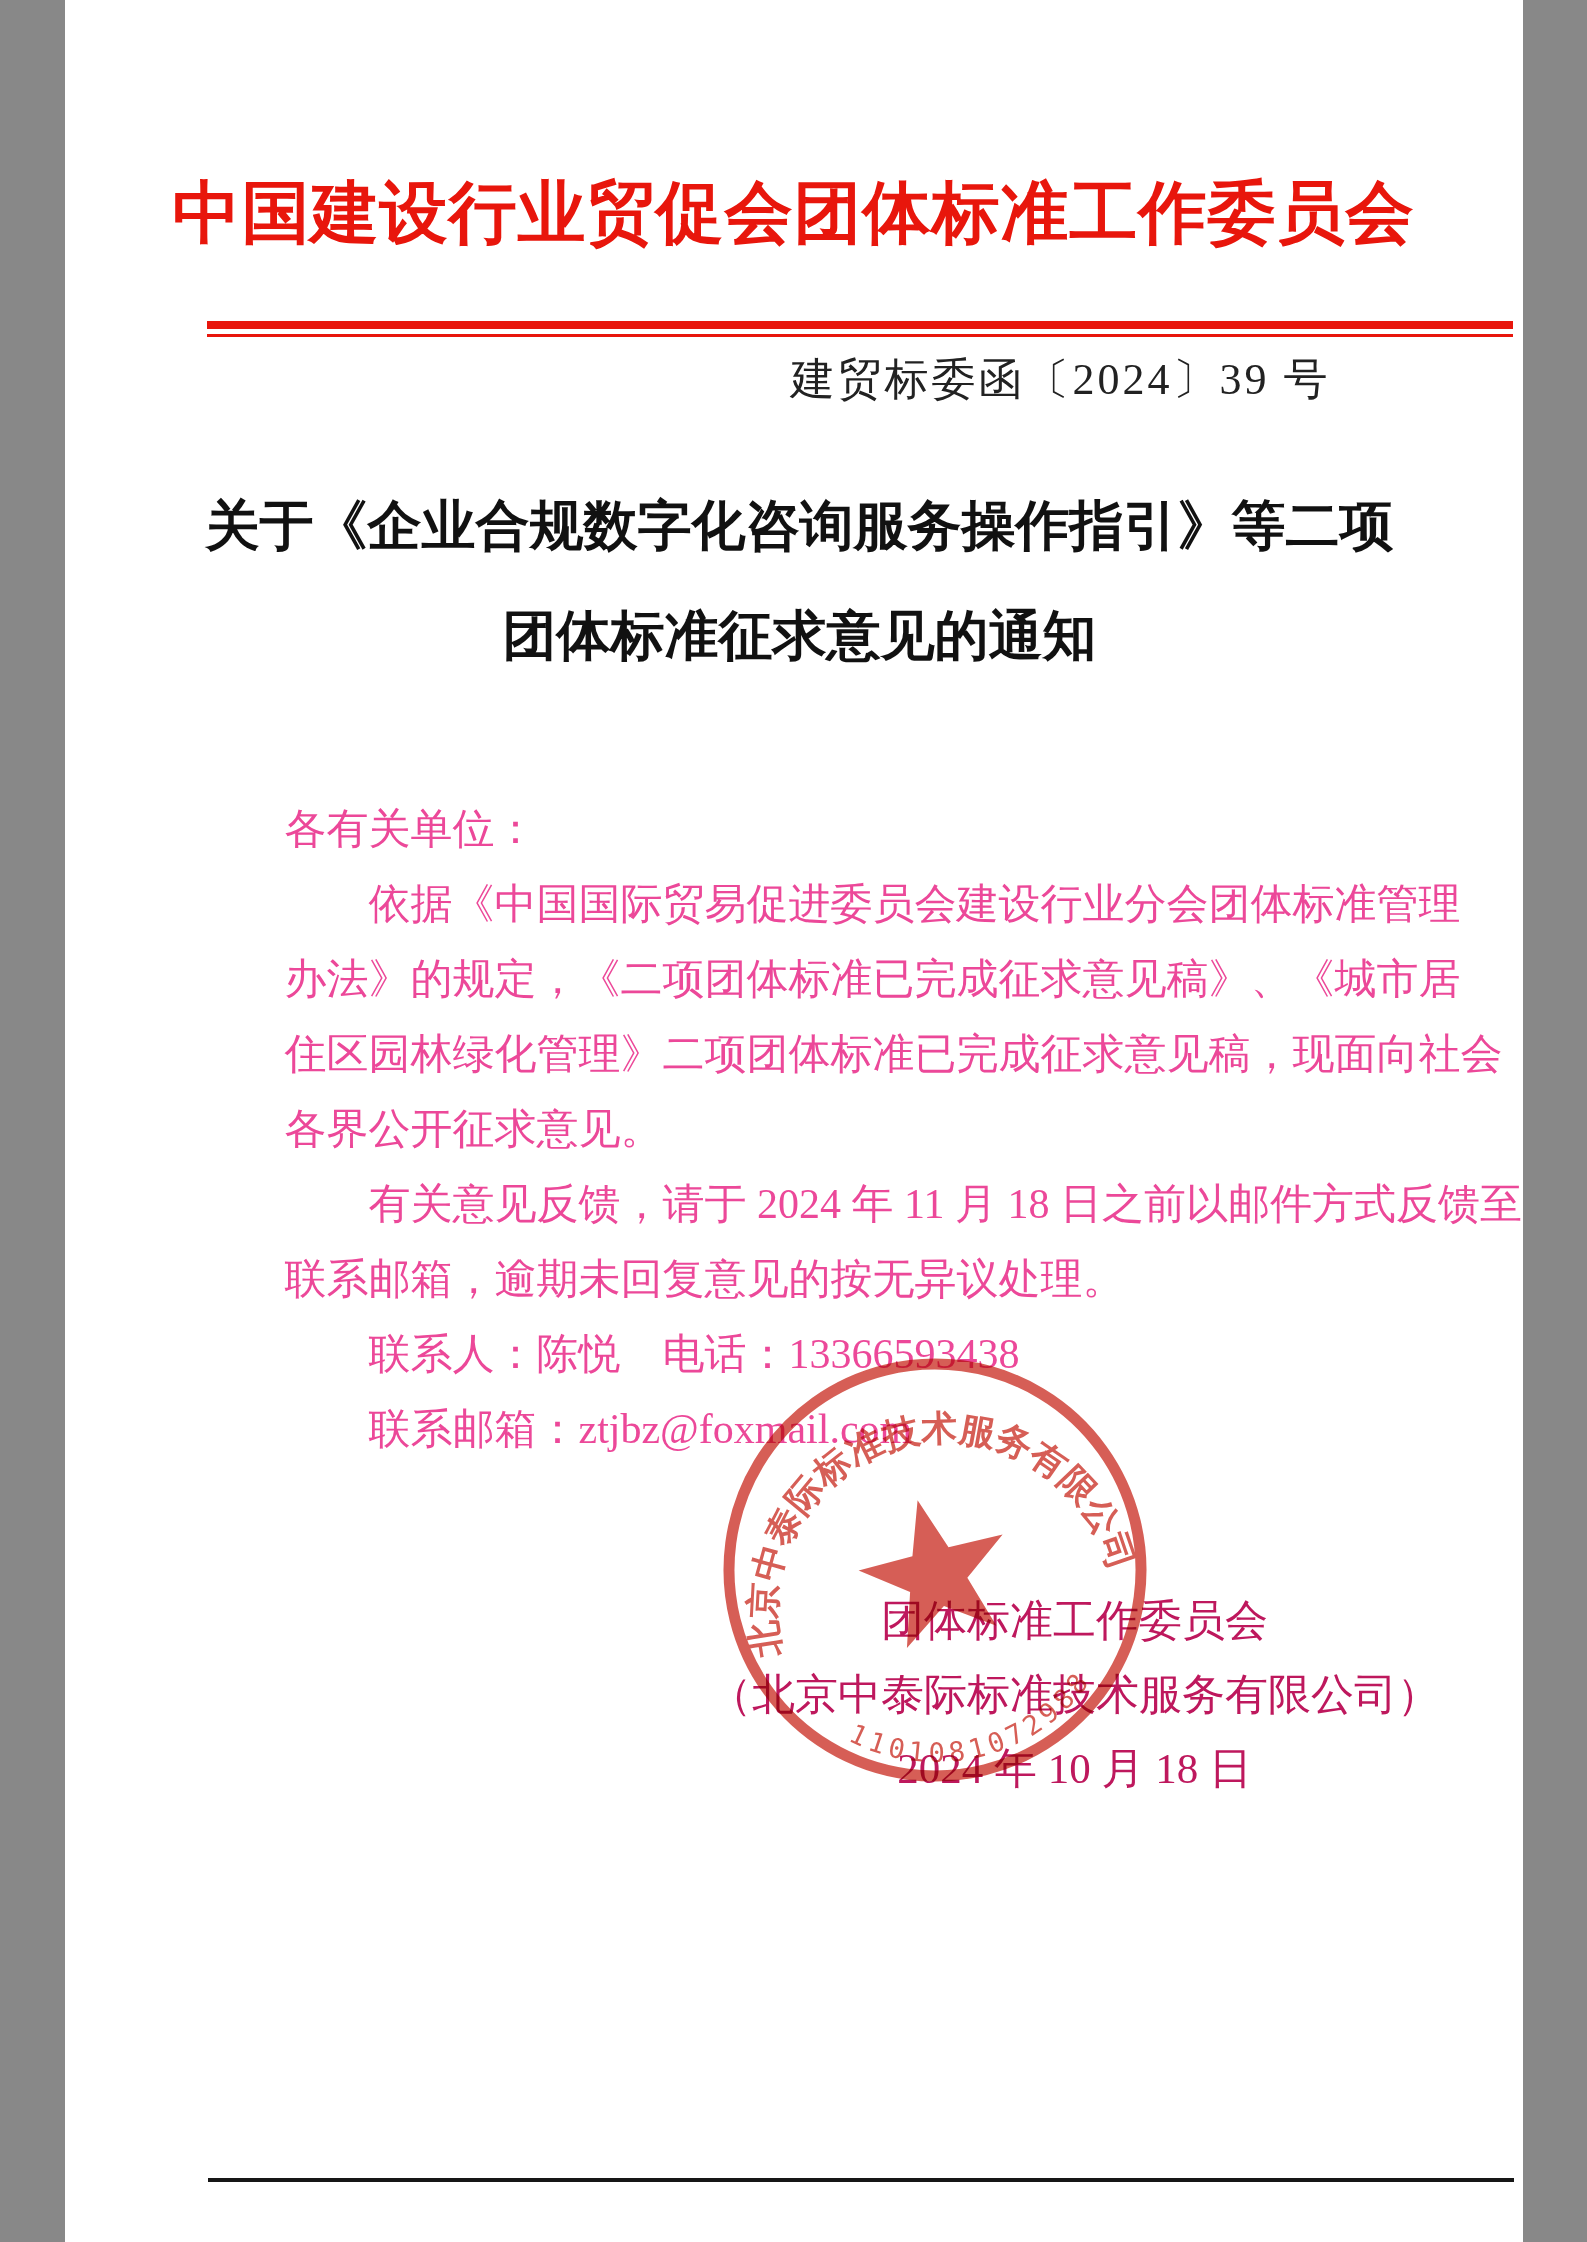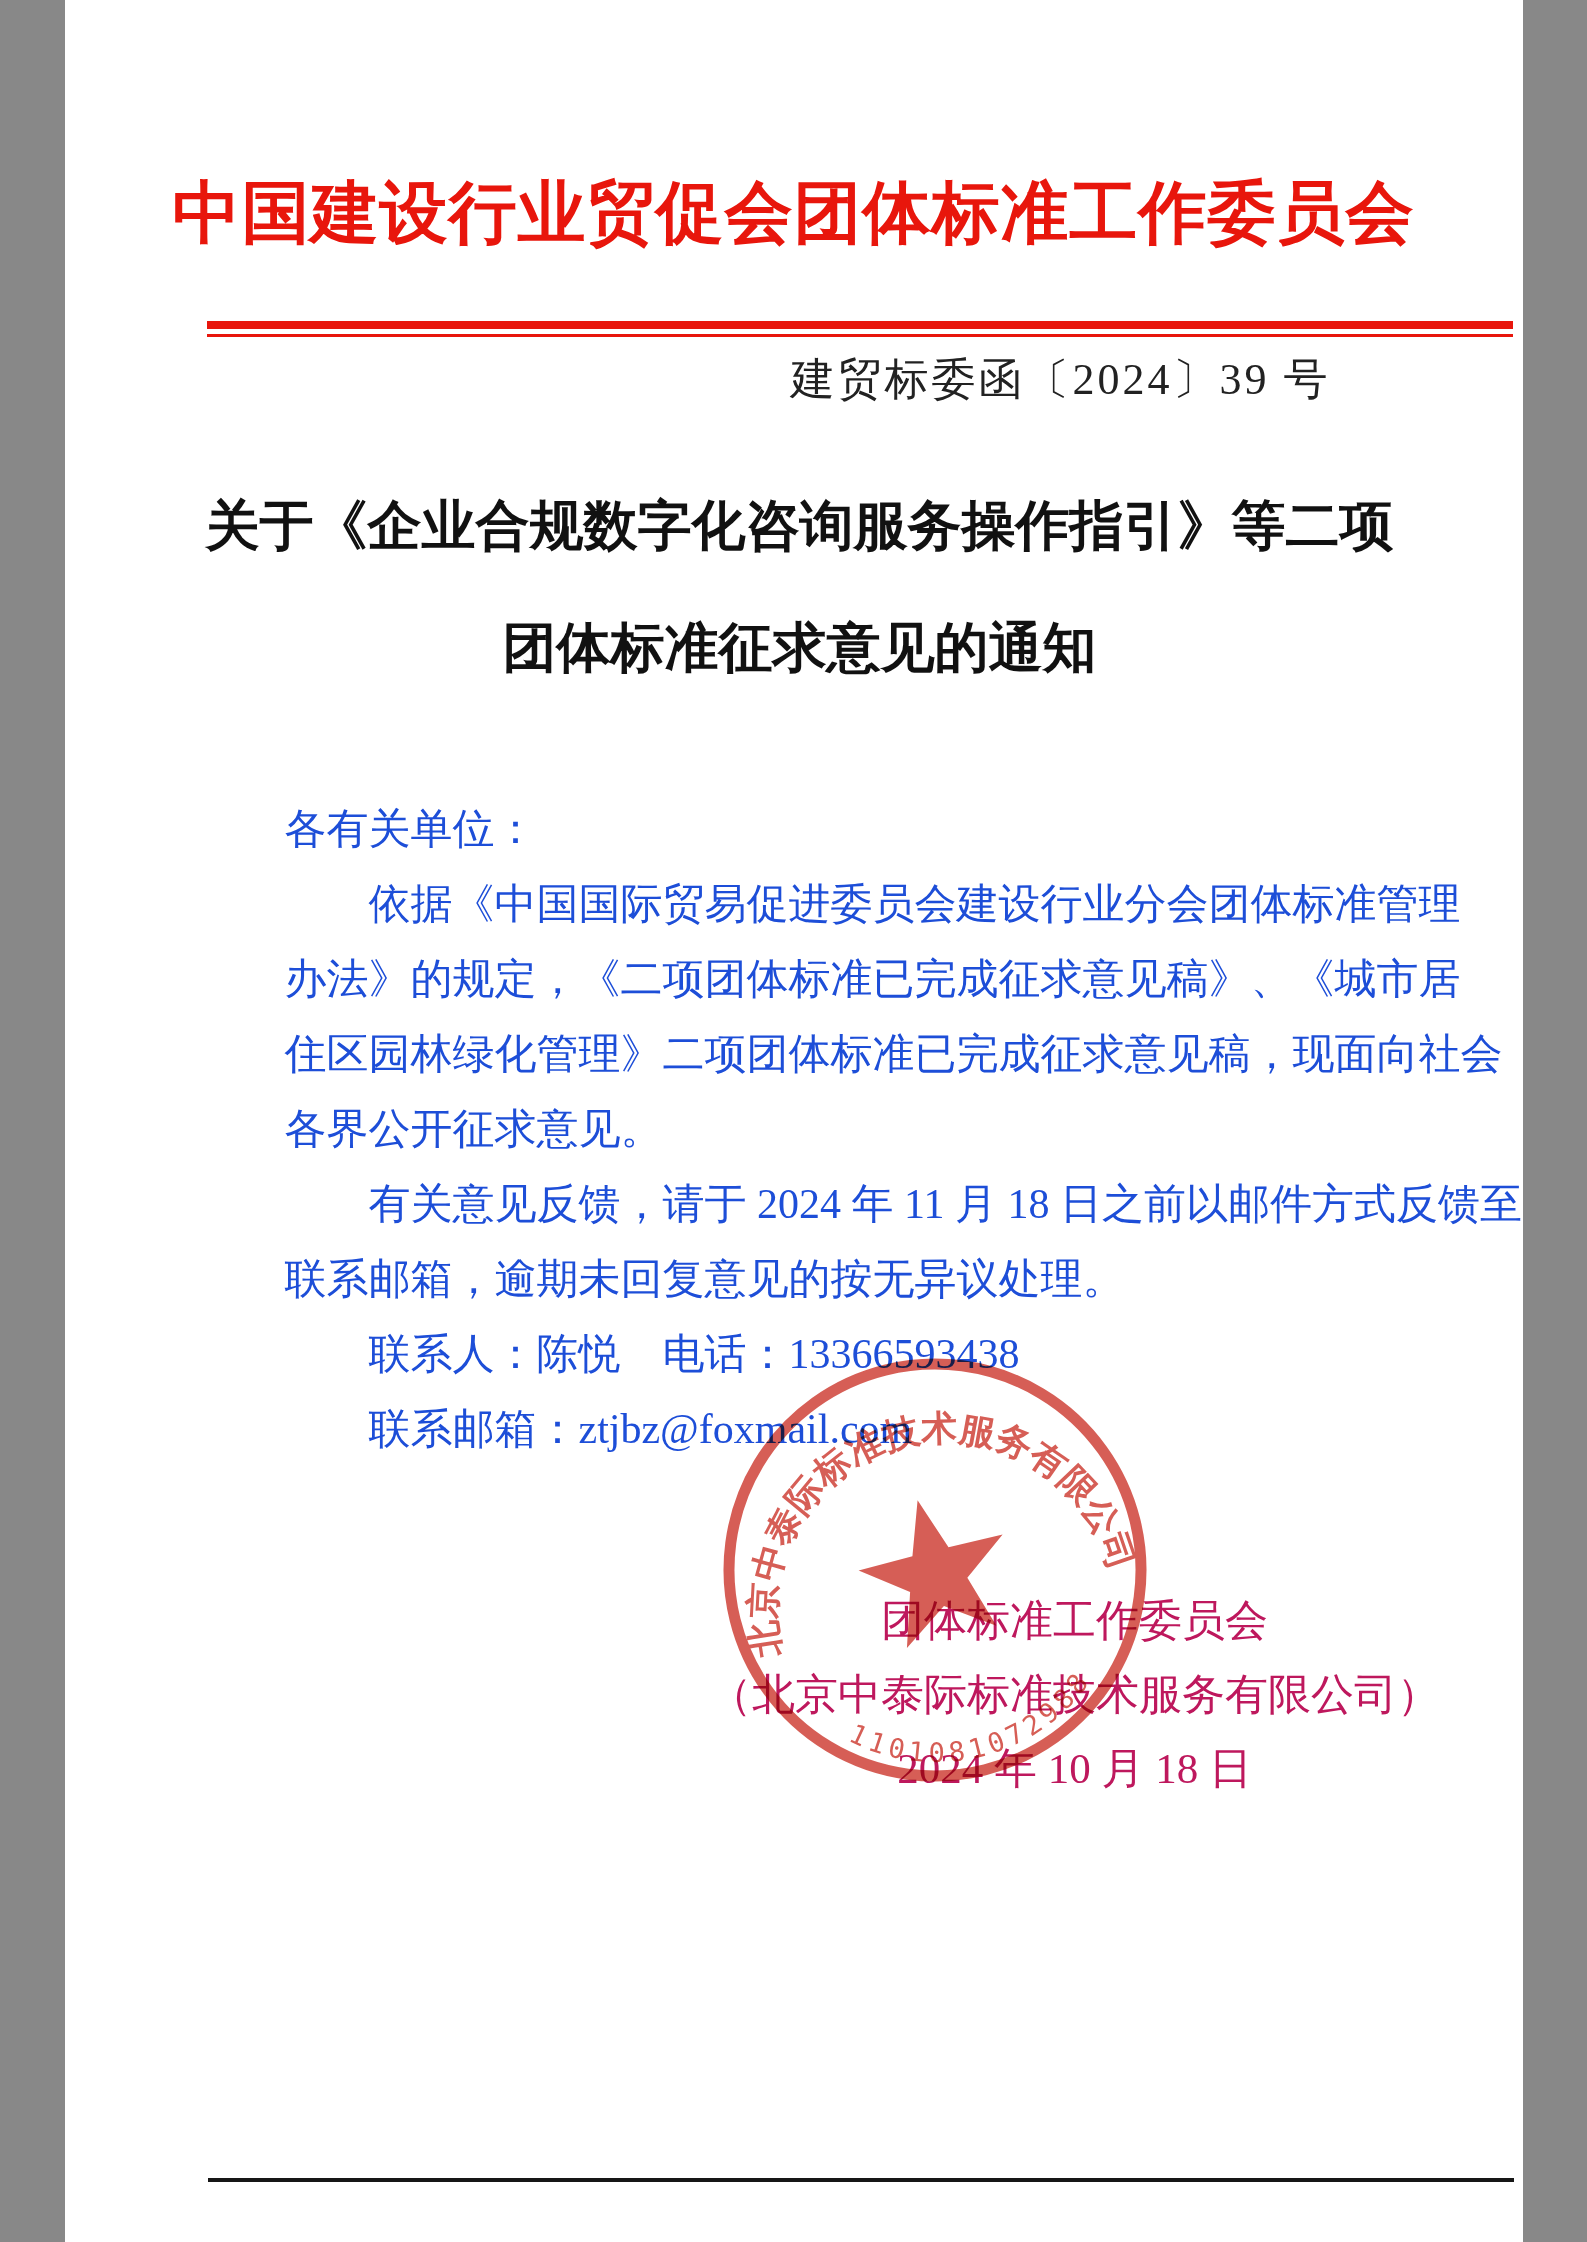--- a/index.html
+++ b/index.html
@@ -42,27 +42,27 @@
   
   .notice-title{
     position:absolute;top:492px;left:0;width:100%;
     text-align:center;
     font-family:"Liberation Sans","DejaVu Sans",sans-serif;
     font-weight:bold;
     font-size:54px;
     color:#111;
   }
   .notice-title .line{white-space:nowrap;line-height:66px;padding-left:12px;}
-  .notice-title .line2{margin-top:56px;}
+  .notice-title .line2{margin-top:44px;}
   
   .body-text{
     position:absolute;top:792px;left:220px;width:1195px;
     font-size:42px;
     line-height:75px;
-    color:#1d4ed8;
+    color:#ec4899;
   }
   .body-text .line{white-space:nowrap;}
   .body-text .indent{padding-left:84px;}
   
   .signature{
     position:absolute;top:1584px;left:560px;width:900px;
     text-align:center;
     font-size:43px;
     line-height:74px;
     color:#be185d;

